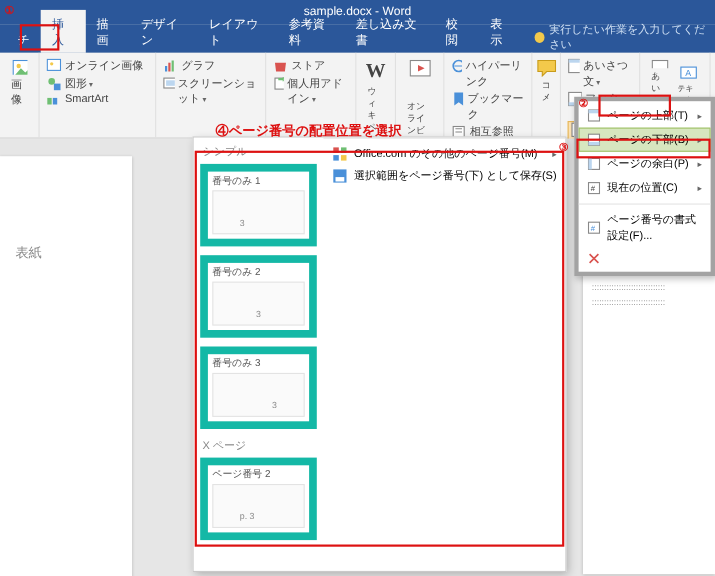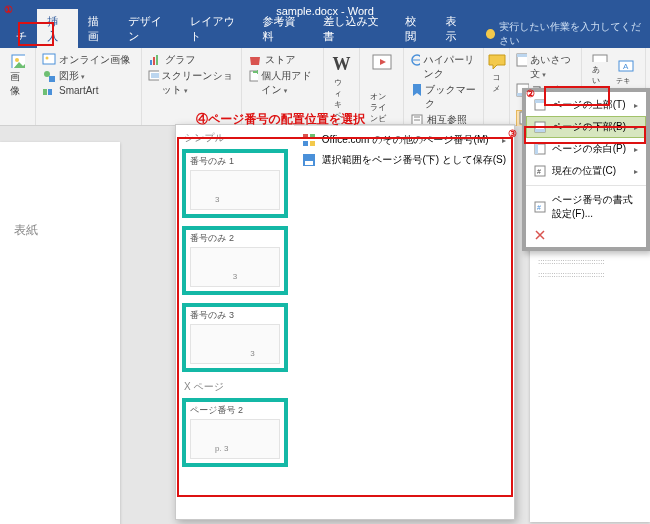--- a/index.html
+++ b/index.html
@@ -22,21 +22,21 @@
   .page-right { position:absolute; right:0; top:16px; width:120px; height:380px; background:#fff; box-shadow:0 1px 3px rgba(0,0,0,.2); padding:40px 8px; font-size:8px; color:#999; line-height:1.6;}
   .menu { position:absolute; top:88px; left:522px; width:128px; background:#fff; border:4px solid #a3a3a3; box-shadow:2px 3px 6px rgba(0,0,0,.25); padding:2px 0; font-size:10px; z-index:50;}
   .menu-item { display:flex; align-items:center; gap:6px; padding:4px 8px; cursor:pointer;}
   .menu-item .ms{ width:12px;height:12px;display:inline-block;}
   .menu-item .arrow{ margin-left:auto; font-size:8px; color:#666;}
   .menu-item.hover{ background:#d7e6bf; border:1px solid #a2c26a; padding:3px 7px;}
   .menu hr{border:none;border-top:1px solid #e3e3e3; margin:3px 0;}
   .gallery { position:absolute; top:124px; left:175px; width:340px; height:396px; background:#fff; border:1px solid #c9c9c9; box-shadow:2px 3px 8px rgba(0,0,0,.25); font-size:10px; z-index:40; display:flex; }
   .gallery .content { flex:1; overflow:hidden; padding:4px 6px 0 6px;}
   .section-label{ color:#888; font-size:10px; margin:2px 0 4px 2px;}
-  .opt { border:4px solid #14b8a6; margin-bottom:8px; padding:2px 4px 4px 4px;}
+  .opt { border:7px solid #14b8a6; margin-bottom:8px; padding:2px 4px 4px 4px;}
   .opt .cap{font-size:9px; color:#555; margin-bottom:2px;}
   .opt .preview{ height:40px; border:1px solid #e3e3e3; background:#fafafa; position:relative;}
   .opt .preview .pg{ position:absolute; font-size:8px; color:#888;}
   .gallery-footer{ border-top:1px solid #e0e0e0; padding:4px 6px;}
   .gallery-footer .fitem{ display:flex; align-items:center; gap:6px; padding:3px 2px; cursor:pointer;}
   .annot{ position:absolute; z-index:100; font-size:10px; color:#d11; font-weight:bold; pointer-events:none;}
   .red-box{ position:absolute; border:2px solid #d11; z-index:90; pointer-events:none;}
   .caption4{ position:absolute; z-index:100; color:#d11; font-size:12px; font-weight:bold;}
   svg{display:block;}
 </style>

